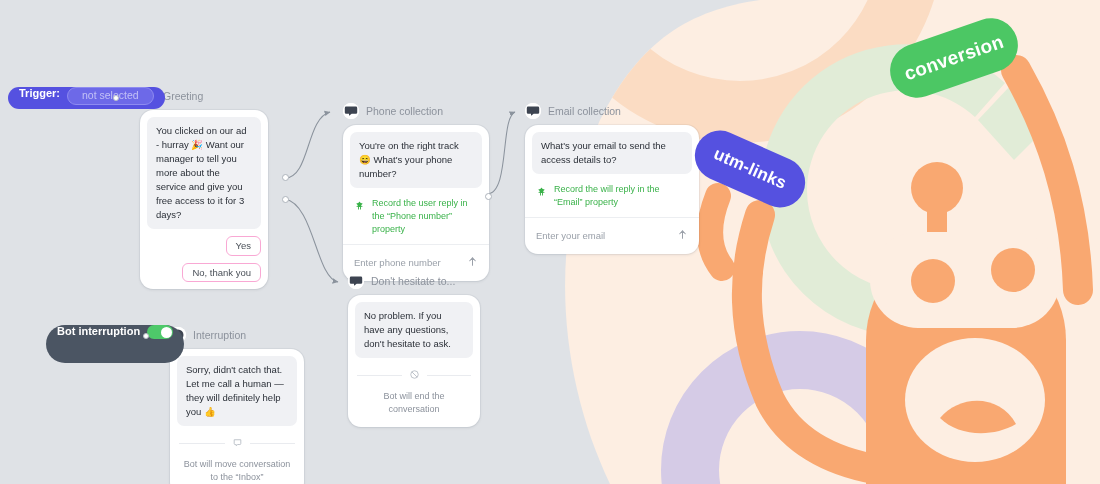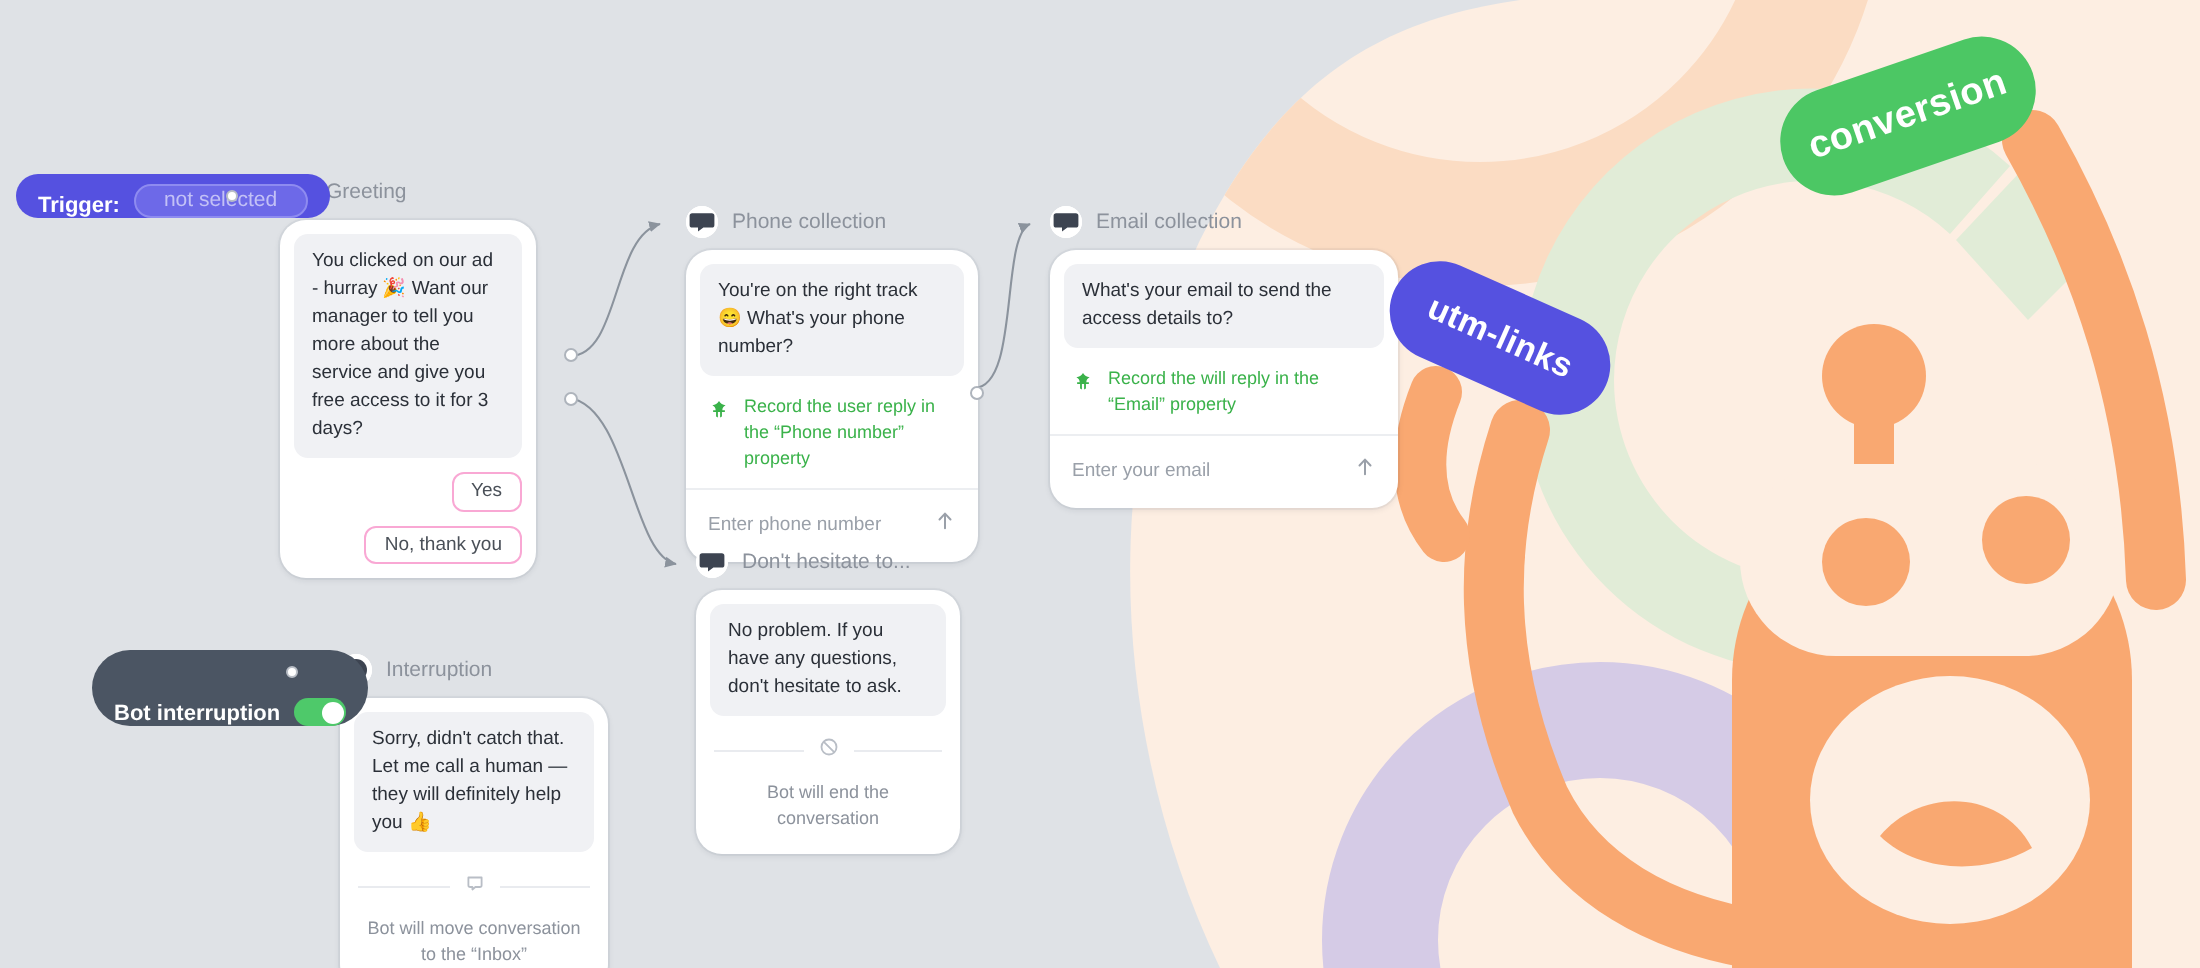--- a/index.html
+++ b/index.html
@@ -49,21 +49,21 @@
     transform: rotate(24deg);
     z-index: 6;
   }
 
   
   #flow { position:absolute; inset:0; z-index:3; }
   #edges { position:absolute; left:0; top:0; width:1100px; height:484px; z-index:2; pointer-events:none; }
 
   .pill {
     position: absolute;
-    display: flex; align-items: flex-end; gap: 7px;
+    display: flex; align-items: flex-start; gap: 7px;
     border-radius: 999px;
     padding: 0 11px;
     height: 22px;
     font-size: 11px;
     color: #fff;
     z-index: 5;
   }
   #trigger-pill { left: 8px; top: 87px; background: #5551e0; }
   #trigger-pill .tlabel { font-weight: 600; font-size: 11px; }
   .trig-select {

